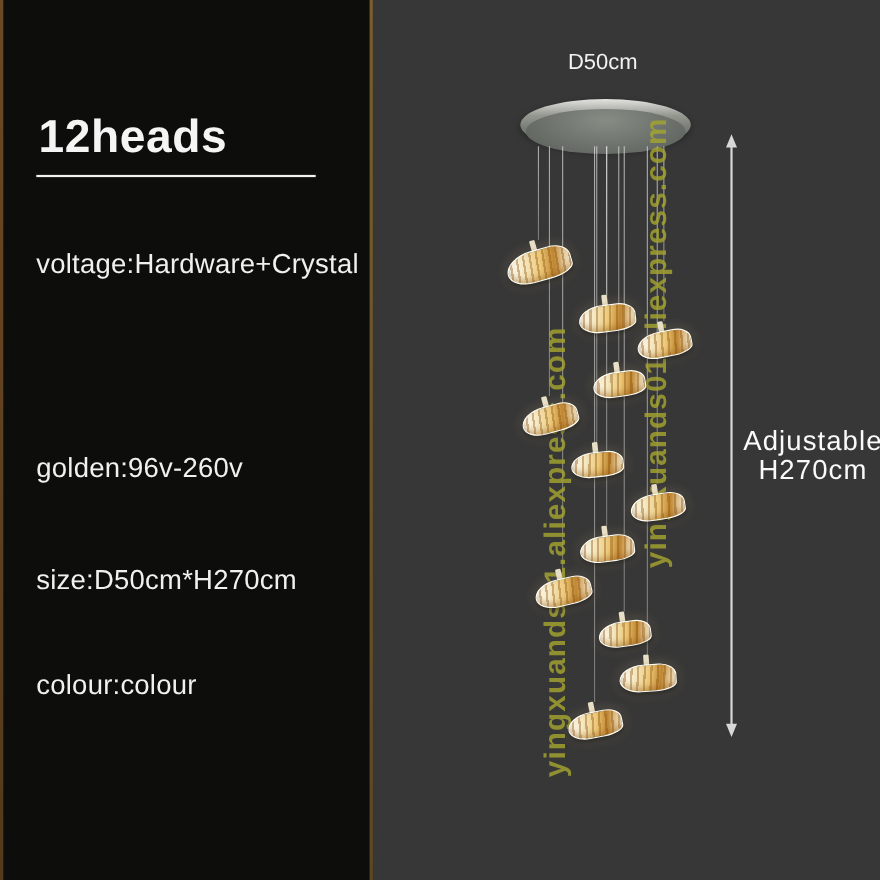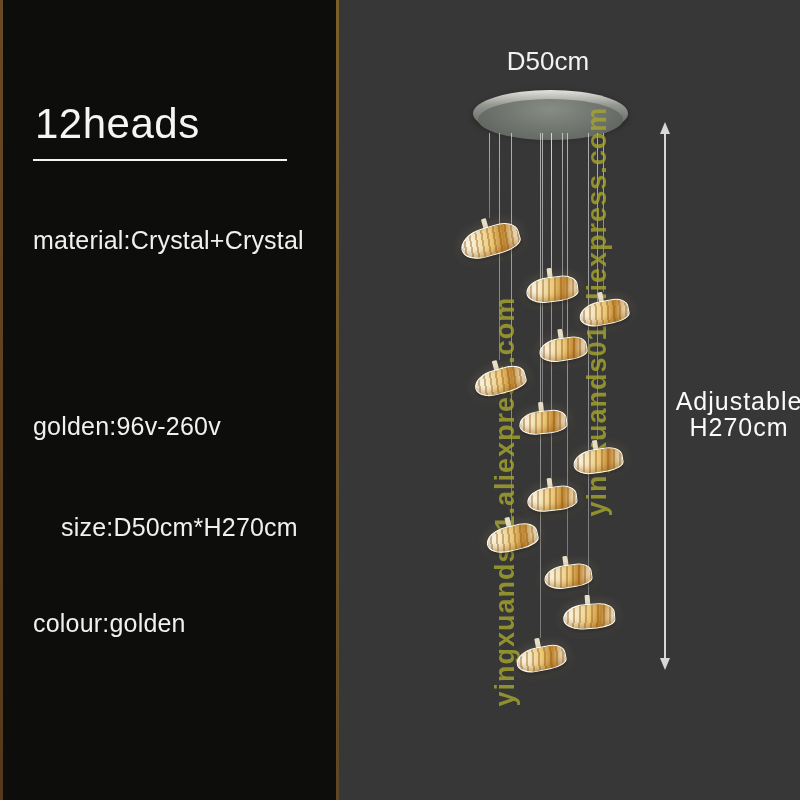--- a/index.html
+++ b/index.html
@@ -16,41 +16,41 @@
   .edge-strip-left {
     position:absolute; left:0; top:0; width:3px; height:800px;
     background:linear-gradient(180deg,#6a4a24,#54391c);
   }
   .panel-divider {
     position:absolute; left:336px; top:0; width:3px; height:800px;
     background:linear-gradient(180deg,#7a5f2c,#5e4722);
   }
   .title {
     position:absolute; left:35px; top:100px;
-    font-size:42px; font-weight:400; color:#f5f5f5; letter-spacing:0.5px;
+    font-size:42px; font-weight:700; color:#f5f5f5; letter-spacing:0.5px;
   }
   .title-underline {
     position:absolute; left:33px; top:159px; width:254px; height:2px;
     background:#f2f2f2;
   }
   .spec-row {
     position:absolute; left:33px; white-space:nowrap;
     font-size:25px; color:#f0f0ee; letter-spacing:0.2px;
   }
   .spec-0 { top:226px; } .spec-1 { top:317px; } .spec-2 { top:412px; }
-  .spec-3 { top:513px;margin-left:28px; } .spec-4 { top:609px; }
+  .spec-3 { top:513px; } .spec-4 { top:609px; }
 
   
   .right-panel {
     position:absolute; left:339px; top:0; width:461px; height:800px;
     background:#373737;
   }
   .d-label {
     position:absolute; left:448px; top:46px; width:200px; text-align:center;
-    font-size:26px; color:#f2f2f2; z-index:6;
+    font-size:20px; color:#f2f2f2; z-index:6;
   }
   
   .plate-rim {
     position:absolute; left:473px; top:90px; width:155px; height:47px;
     border-radius:50%; z-index:4;
     background:linear-gradient(180deg,#e3e3e0 0%,#bcbdb8 16%,#94988f 32%,#767b75 58%,#5c605d 100%);
     box-shadow:0 2px 6px rgba(0,0,0,0.35);
   }
   .plate-face {
     position:absolute; left:478px; top:99px; width:145px; height:41px;
@@ -105,24 +105,24 @@
   .wm2 { width:380px; left:407px; top:311px; text-align:center; }
 </style>
 </head>
 <body>
 
 <div id="canvas">
 
   <div class="left-panel">
     <div class="title">12heads</div>
     <div class="title-underline"></div>
-    <div class="spec-row spec-0">material:Crystal+Crystal</div>
+    <div class="spec-row spec-0">voltage:Hardware+Crystal</div>
     <div class="spec-row spec-2">golden:96v-260v</div>
     <div class="spec-row spec-3">size:D50cm*H270cm</div>
-    <div class="spec-row spec-4">colour:golden</div>
+    <div class="spec-row spec-4">colour:colour</div>
   </div>
   <div class="edge-strip-left"></div>
   <div class="panel-divider"></div>
 
   <div class="right-panel"></div>
 
   <div class="d-label">D50cm</div>
 
   <div class="plate-rim"></div>
   <div class="plate-face"></div>

